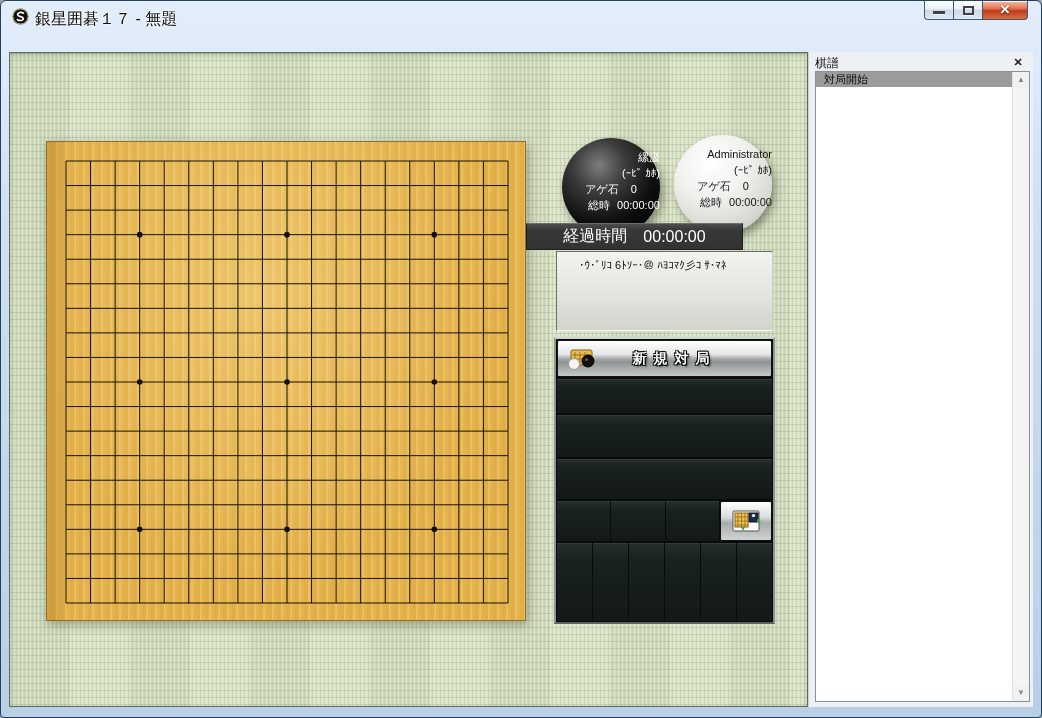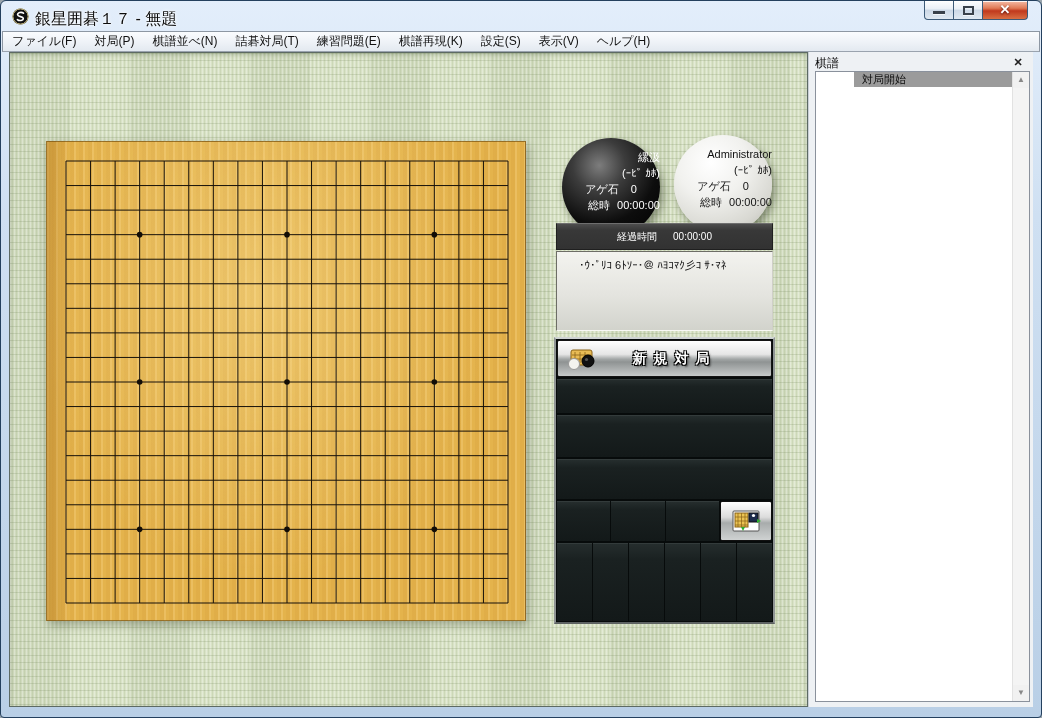--- a/index.html
+++ b/index.html
@@ -67,25 +67,25 @@
     box-shadow:3px 5px 9px rgba(30,40,20,.45);}
   .stone-black{left:552px;top:85px;color:#fff;
     background:radial-gradient(circle at 38% 28%, #7d7d7d 0%, #3c3c3c 28%, #0d0d0d 62%, #000 100%);}
   .stone-white{left:664px;top:82px;color:#111;
     background:radial-gradient(circle at 38% 28%, #ffffff 0%, #f1f1ee 38%, #d8d8d2 72%, #b3b3ac 100%);}
   .stone .pname{margin-top:11px;}
   .stone .prow{display:flex;justify-content:center;gap:12px;}
   .stone .prow2{display:flex;justify-content:center;gap:7px;padding-left:26px;}
 
   
-  .elapsed{position:absolute;left:546px;top:170px;width:217px;height:27px;
+  .elapsed{position:absolute;left:516px;top:170px;width:217px;height:27px;
     background:linear-gradient(180deg,#4d4d4d 0%,#383838 25%,#323232 100%);
     border:1px solid #1f1f1f;border-top-color:#6e6e6e;
     display:flex;align-items:center;justify-content:center;gap:16px;
-    color:#fff;font-size:10px;}
+    color:#fff;font-size:16px;}
 
   
   .msgbox{position:absolute;left:546px;top:198px;width:217px;height:80px;
     background:linear-gradient(180deg,#f3f3ef 0%,#e4e4df 55%,#d2d3cc 100%);
     border:1px solid #6d6d66;border-bottom-color:#f8f8f4;border-right-color:#cfcfc8;
     color:#111;font-size:11px;padding:7px 6px 0 22px;line-height:13px;}
 
   
   .panel{position:absolute;left:544px;top:284px;width:221px;height:287px;
     border:2px solid #8f9494;border-top-color:#cfd3d3;border-bottom-color:#5d6262;
@@ -105,21 +105,21 @@
     background:linear-gradient(180deg,#ffffff 0%,#dcdcdc 40%,#a8acac 55%,#cfd2d2 100%);
     display:flex;align-items:center;justify-content:center;}
 
   
   .dock{flex:1;position:relative;background:#eef1f4;border-left:1px solid #c9cfd6;}
   .dock-title{position:absolute;left:6px;top:3px;font-size:12px;color:#111;}
   .dock-close{position:absolute;right:8px;top:3px;width:14px;height:14px;text-align:center;
     font-size:11px;font-weight:bold;color:#222;line-height:14px;cursor:pointer;}
   .listbox{position:absolute;left:6px;top:19px;width:215px;bottom:5px;
     background:#fff;border:1px solid #8a919c;display:flex;}
-  .list-items{flex:1;margin-left:38px;}
+  .list-items{flex:1;}
   .list-item{height:15px;line-height:15px;font-size:11px;color:#0a0a0a;padding-left:8px;cursor:default;}
   .list-item.selected{background:#9b9b9b;}
   .scrollbar{flex:0 0 17px;background:#f4f4f4;border-left:1px solid #e2e2e2;
     display:flex;flex-direction:column;justify-content:space-between;}
   .sb-btn{height:16px;background:#f1f1f1;text-align:center;font-size:8px;color:#888;
     line-height:16px;cursor:pointer;}
 
   .icon-svg{display:block;}
 </style>
 </head>
@@ -140,31 +140,20 @@
         </div>
       <div class="win-btn max">
           <span class="glyph-max"></span>
         </div>
       <div class="win-btn close">
           <span class="glyph-close">✕</span>
         </div>
     </div>
   </div>
 
-  <div class="menubar">
-    <span class="menu-item">ファイル(F)</span>
-    <span class="menu-item">対局(P)</span>
-    <span class="menu-item">棋譜並べ(N)</span>
-    <span class="menu-item">詰碁対局(T)</span>
-    <span class="menu-item">練習問題(E)</span>
-    <span class="menu-item">棋譜再現(K)</span>
-    <span class="menu-item">設定(S)</span>
-    <span class="menu-item">表示(V)</span>
-    <span class="menu-item">ヘルプ(H)</span>
-  </div>
 
   <div class="client">
 
     <div class="tatami">
 
       <div class="board">
         <svg width="480" height="480" viewBox="0 0 480 480">
             <line x1="19" x2="461" y1="19" y2="19"></line>
             <line y1="19" y2="461" x1="19" x2="19"></line>
             <line x1="19" x2="461" y1="43.55555555555556" y2="43.55555555555556"></line>

